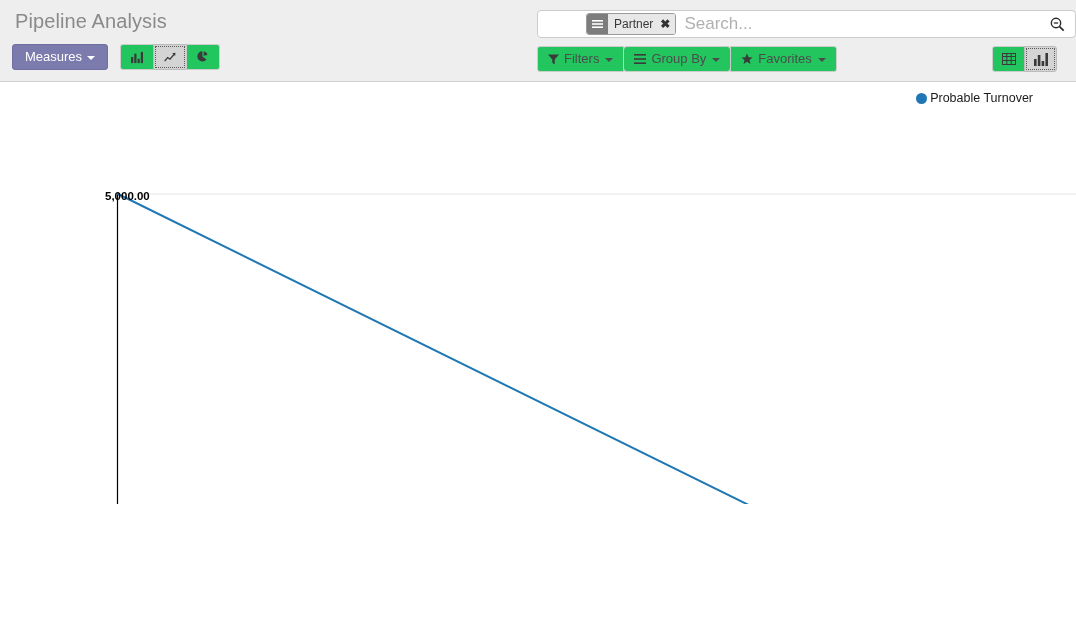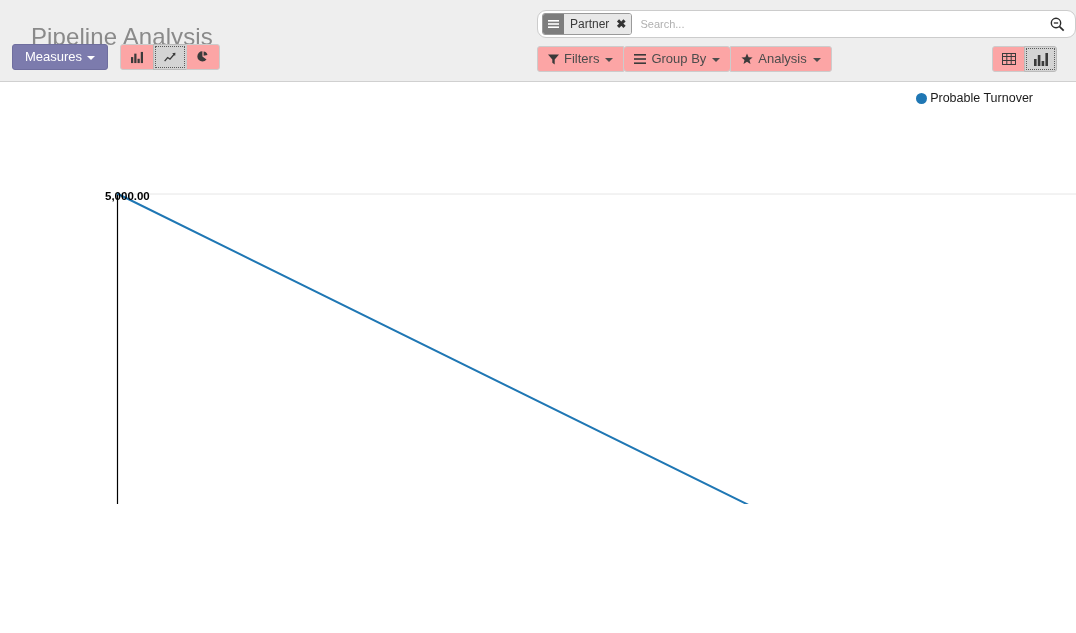--- a/index.html
+++ b/index.html
@@ -27,23 +27,23 @@
   }
 
   .cp-left {
     position: absolute;
     left: 12px;
     top: 0;
     width: 500px;
   }
 
   .breadcrumb {
-    margin: 16px;
+    margin: 0;
     padding: 9px 0 0 3px;
-    font-size: 24px;
+    font-size: 20px;
     font-weight: 400;
     color: #8a8a8a;
     letter-spacing: 0.1px;
     line-height: 24px;
     white-space: nowrap;
   }
 
   .btn-row {
     position: absolute;
     left: 12px;
@@ -51,21 +51,21 @@
     display: flex;
     align-items: flex-start;
   }
 
   .btn {
     font-family: "Liberation Sans", sans-serif;
     font-size: 13px;
     line-height: 1.4;
     padding: 5px 11px;
     border: 1px solid #cccccc;
-    background: #fca5a5;
+    background: #22c55e;
     color: #4c4c4c;
     border-radius: 3px;
     cursor: pointer;
     box-sizing: border-box;
     white-space: nowrap;
     height: 26px;
     display: inline-flex;
     align-items: center;
     justify-content: center;
   }
@@ -121,24 +121,25 @@
   }
 
   .search-wrap {
     position: absolute;
     left: 9px;
     top: 10px;
     right: 0;
     height: 28px;
     background: #ffffff;
     border: 1px solid #cccccc;
-    border-radius: 9px;
+    border-radius: 4px;
     display: flex;
     align-items: center;
     box-sizing: border-box;
+    padding-left: 44px;
   }
 
   .facet {
     display: flex;
     align-items: stretch;
     height: 20px;
     margin-left: 4px;
     border: 1px solid #9a9a9a;
     border-radius: 3px;
     overflow: hidden;
@@ -172,21 +173,21 @@
     font-weight: bold;
     cursor: pointer;
   }
 
   .search-input {
     flex: 1 1 auto;
     border: 0;
     outline: none;
     background: transparent;
     font-family: "Liberation Sans", sans-serif;
-    font-size: 11px;
+    font-size: 17px;
     color: #444444;
     padding: 0 6px;
     margin-left: 2px;
     min-width: 20px;
   }
   .search-input::placeholder { color: #b0b0b0; }
 
   .search-icon-btn {
     flex: 0 0 auto;
     padding: 0 10px 0 6px;
@@ -354,21 +355,21 @@
           <rect x="0" y="8.4" width="12" height="1.6" fill="#3a3a3a"></rect>
         </svg>
         <span class="lbl">Group By</span>
         <span class="caret"></span>
       </button>
 
       <button class="btn">
         <svg width="12" height="12" viewBox="0 0 12 12">
           <polygon points="6,0.4 7.6,4.2 11.6,4.5 8.5,7.1 9.5,11 6,8.8 2.5,11 3.5,7.1 0.4,4.5 4.4,4.2" fill="#3a3a3a"></polygon>
         </svg>
-        <span class="lbl">Analysis</span>
+        <span class="lbl">Favorites</span>
         <span class="caret"></span>
       </button>
 
     </div>
 
     <div class="view-switcher">
       <button class="btn">
         <svg class="icon-svg" style="margin:0 auto" width="14" height="12" viewBox="0 0 14 12">
           <rect x="0.5" y="0.5" width="13" height="11" fill="none" stroke="#3a3a3a" stroke-width="1"></rect>
           <line x1="0.5" y1="3.5" x2="13.5" y2="3.5" stroke="#3a3a3a" stroke-width="1"></line>

